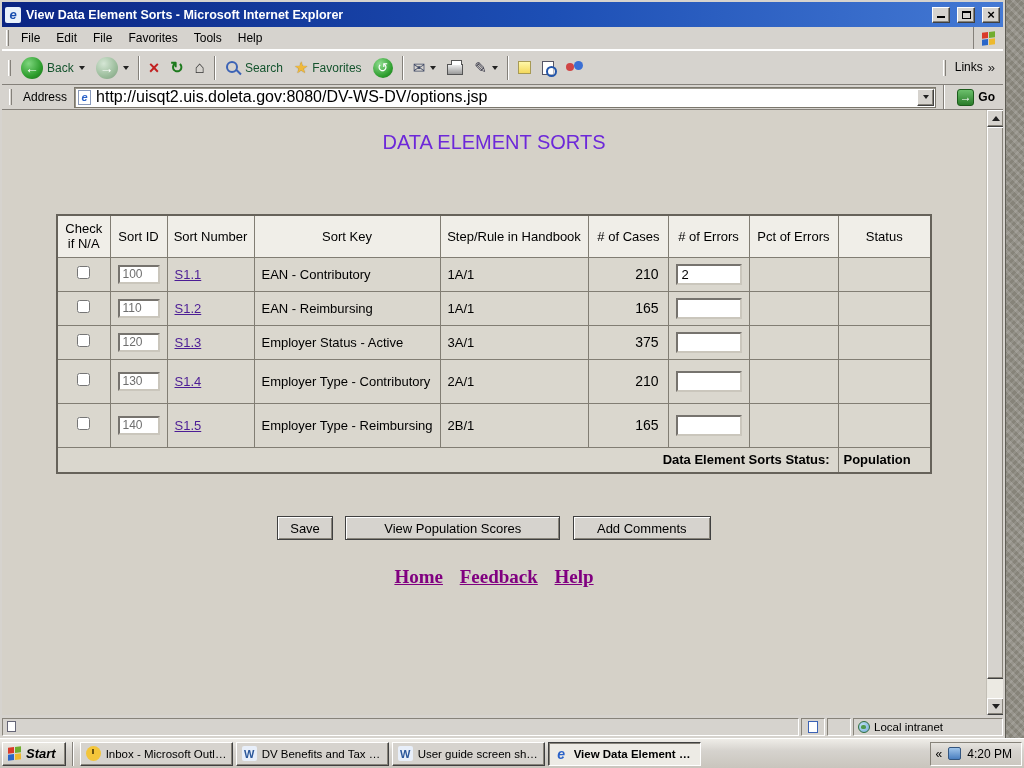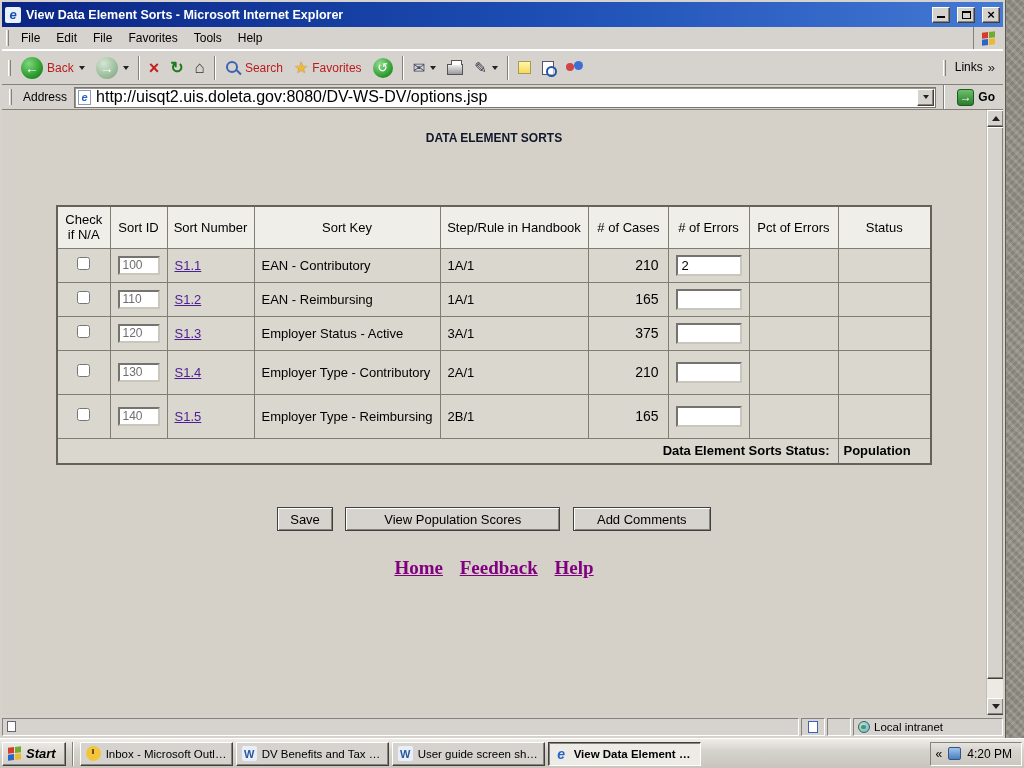--- a/index.html
+++ b/index.html
@@ -33,21 +33,21 @@
   .menu-item{font-size:12px;padding:4px 8px;color:#000}
   .throbber{margin-left:auto;width:30px;height:22px;border-left:1px solid #84807a;
     display:flex;align-items:center;justify-content:center}
   .winflag{display:grid;grid-template-columns:6px 6px;grid-template-rows:6px 6px;gap:1px;transform:skewY(-6deg)}
   .winflag i{display:block}
   .winflag .f1{background:#d93b2b}.winflag .f2{background:#70ad2e}
   .winflag .f3{background:#2a66c8}.winflag .f4{background:#edb92e}
 
   .toolbar{flex:0 0 35px;height:35px;display:flex;align-items:center;gap:1px;padding:0 2px;
     border-top:1px solid #fff;border-bottom:1px solid #84807a;background:#d6d3ce}
-  .tb{display:flex;align-items:center;gap:4px;padding:3px 5px;font-size:12px;color:#b91c1c;background:transparent;border:0;font-family:inherit}
+  .tb{display:flex;align-items:center;gap:4px;padding:3px 5px;font-size:12px;color:#14532d;background:transparent;border:0;font-family:inherit}
   .caret{width:0;height:0;border-left:3px solid transparent;border-right:3px solid transparent;border-top:4px solid #222;margin-left:1px}
   .tsep{width:2px;height:24px;border-left:1px solid #84807a;border-right:1px solid #fff;margin:0 3px}
   .circle{width:22px;height:22px;border-radius:50%;display:flex;align-items:center;justify-content:center;color:#fff;font-size:14px;font-weight:bold}
   .back-circle{background:radial-gradient(circle at 35% 30%,#7ed67e,#2e9e2e 60%,#156815)}
   .back-circle::before{content:"←"}
   .fwd-circle{background:radial-gradient(circle at 35% 30%,#d5e6d5,#9cbd9c 60%,#7e9b7e)}
   .fwd-circle::before{content:"→"}
   .hist-circle{width:20px;height:20px;border-radius:50%;color:#fff;font-size:13px;
     background:radial-gradient(circle at 35% 30%,#8fdc8f,#2e9e2e 65%,#156815);display:flex;align-items:center;justify-content:center}
   .hist-circle::before{content:"↺"}
@@ -81,21 +81,21 @@
   .addr-drop{width:17px;height:17px;background:#d6d3ce;border:1px solid;border-color:#fff #404040 #404040 #fff;
     box-shadow:inset -1px -1px 0 #87837a;display:flex;align-items:center;justify-content:center;padding:0}
   .go-area{display:flex;align-items:center;gap:4px;padding:0 5px;font-size:12px;font-weight:bold;background:transparent;border:0;font-family:inherit}
   .go-icon{width:17px;height:17px;border-radius:3px;background:linear-gradient(#6cc06c,#2a7c2a);
     border:1px solid #1d5c1d;color:#fff;font-size:12px;line-height:15px;text-align:center}
   .go-icon::before{content:"→"}
 
   
   .content{flex:1;position:relative;background:#d5d1c8;overflow:hidden}
   .content-inner{position:absolute;left:0;top:0;right:17px;bottom:0;text-align:center;padding-top:21px}
-  .page-title{font-size:12px;font-weight:bold;color:#0f172a}
+  .page-title{font-size:20px;font-weight:normal;color:#6d28d9}
   .page-subtitle{font-size:15px;font-weight:bold;color:#000;margin-top:3px}
 
   table.sorts{margin:60px auto 0;border-collapse:collapse;border:2px solid #66625a;text-align:left}
   .sorts th,.sorts td{border:1px solid #817d73;font-size:13px;color:#000}
   .sorts th{background:#f0eee8;font-weight:normal;text-align:center;padding:4px 5px;height:42px;vertical-align:middle}
   .sorts th.right{text-align:right;padding-right:8px}
   .sorts th.nowrap{white-space:nowrap}
   .sorts td{background:#dad7ce;padding:4px 7px;height:34px;vertical-align:middle}
   .sorts tr.tall td{height:44px}
   td.c-check{text-align:center}

